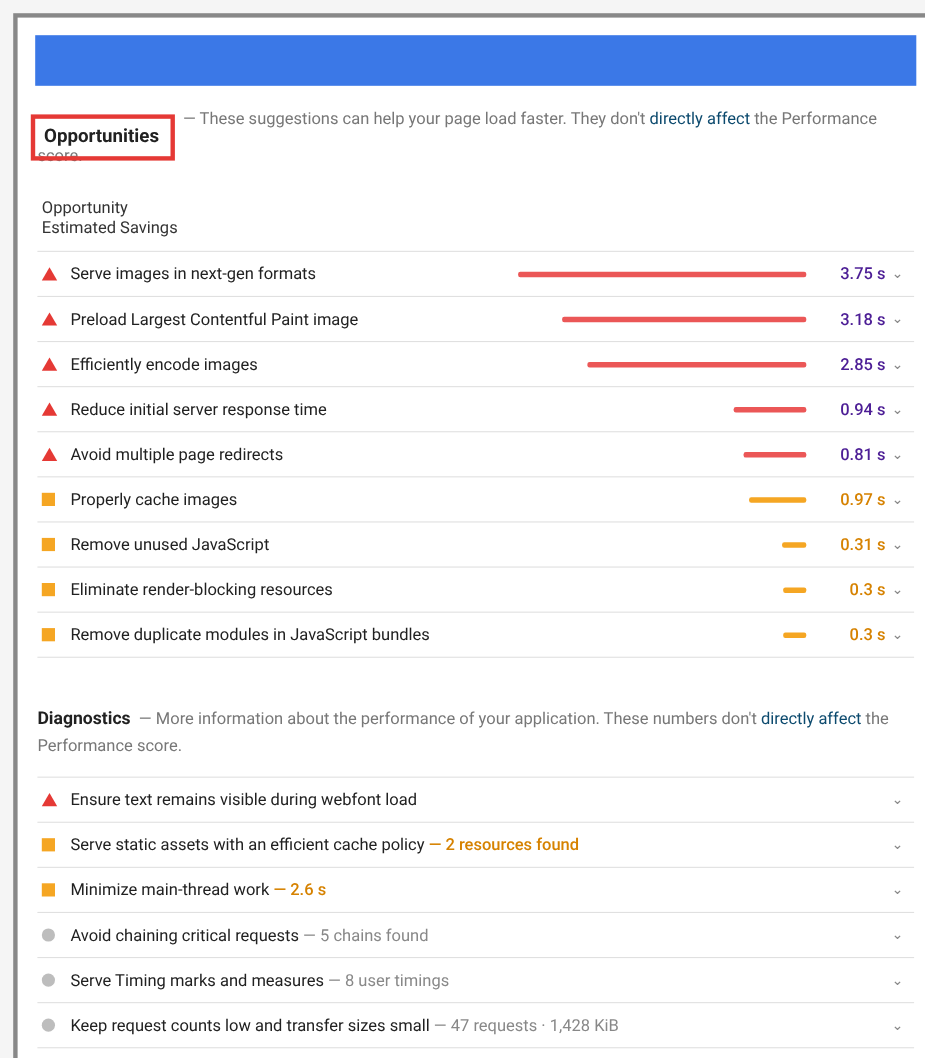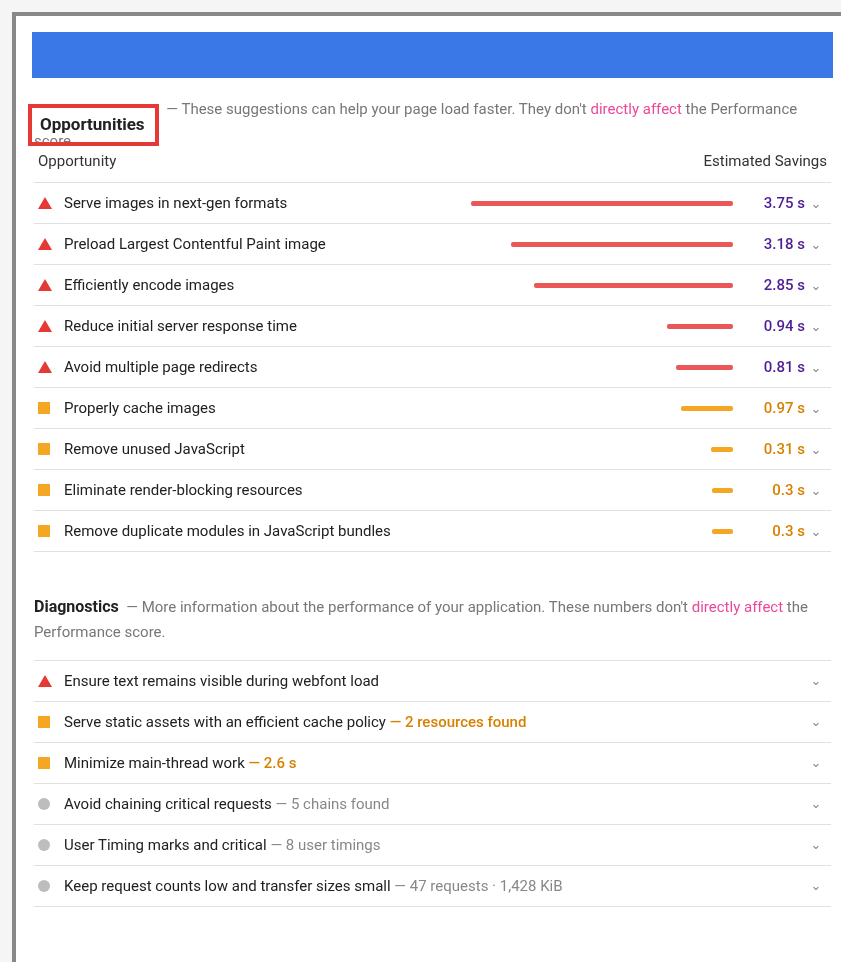--- a/index.html
+++ b/index.html
@@ -37,27 +37,29 @@
   margin-left: -6px;
   position: relative;
   top: 16px;
 }
 .opp-title-text {
   font-weight: 700;
   color: #212121;
   font-size: 17px;
 }
 .sub-desc { color: #777; }
-.link { color: #ec4899; }
+.link { color: #0c4a6e; }
 .col-headers {
   display: flex;
   justify-content: space-between;
   font-size: 15px;
   color: #333;
+  margin-top: 28px;
   padding: 0 4px 10px 4px;
+  flex-direction: column;
 }
 .opp-list, .diag-list { margin-top: 2px; }
 .opp-row {
   display: flex;
   align-items: center;
   border-bottom: 1px solid #e0e0e0;
   padding: 11px 4px;
   font-size: 15px;
   color: #212121;
 }
@@ -280,21 +282,21 @@
           <div class="icon-cell">
             <div class="circle-gray"></div>
           </div>
           <div class="diag-label"><span>Avoid chaining critical requests</span>  <span class="diag-extra-gray">— 5 chains found</span></div>
           <div class="chev-cell">⌄</div>
         </div>
         <div class="diag-row">
           <div class="icon-cell">
             <div class="circle-gray"></div>
           </div>
-          <div class="diag-label"><span>User Timing marks and critical</span>  <span class="diag-extra-gray">— 8 user timings</span></div>
+          <div class="diag-label"><span>Serve Timing marks and measures</span>  <span class="diag-extra-gray">— 8 user timings</span></div>
           <div class="chev-cell">⌄</div>
         </div>
         <div class="diag-row">
           <div class="icon-cell">
             <div class="circle-gray"></div>
           </div>
           <div class="diag-label"><span>Keep request counts low and transfer sizes small</span>  <span class="diag-extra-gray">— 47 requests · 1,428 KiB</span></div>
           <div class="chev-cell">⌄</div>
         </div>
       </div>

